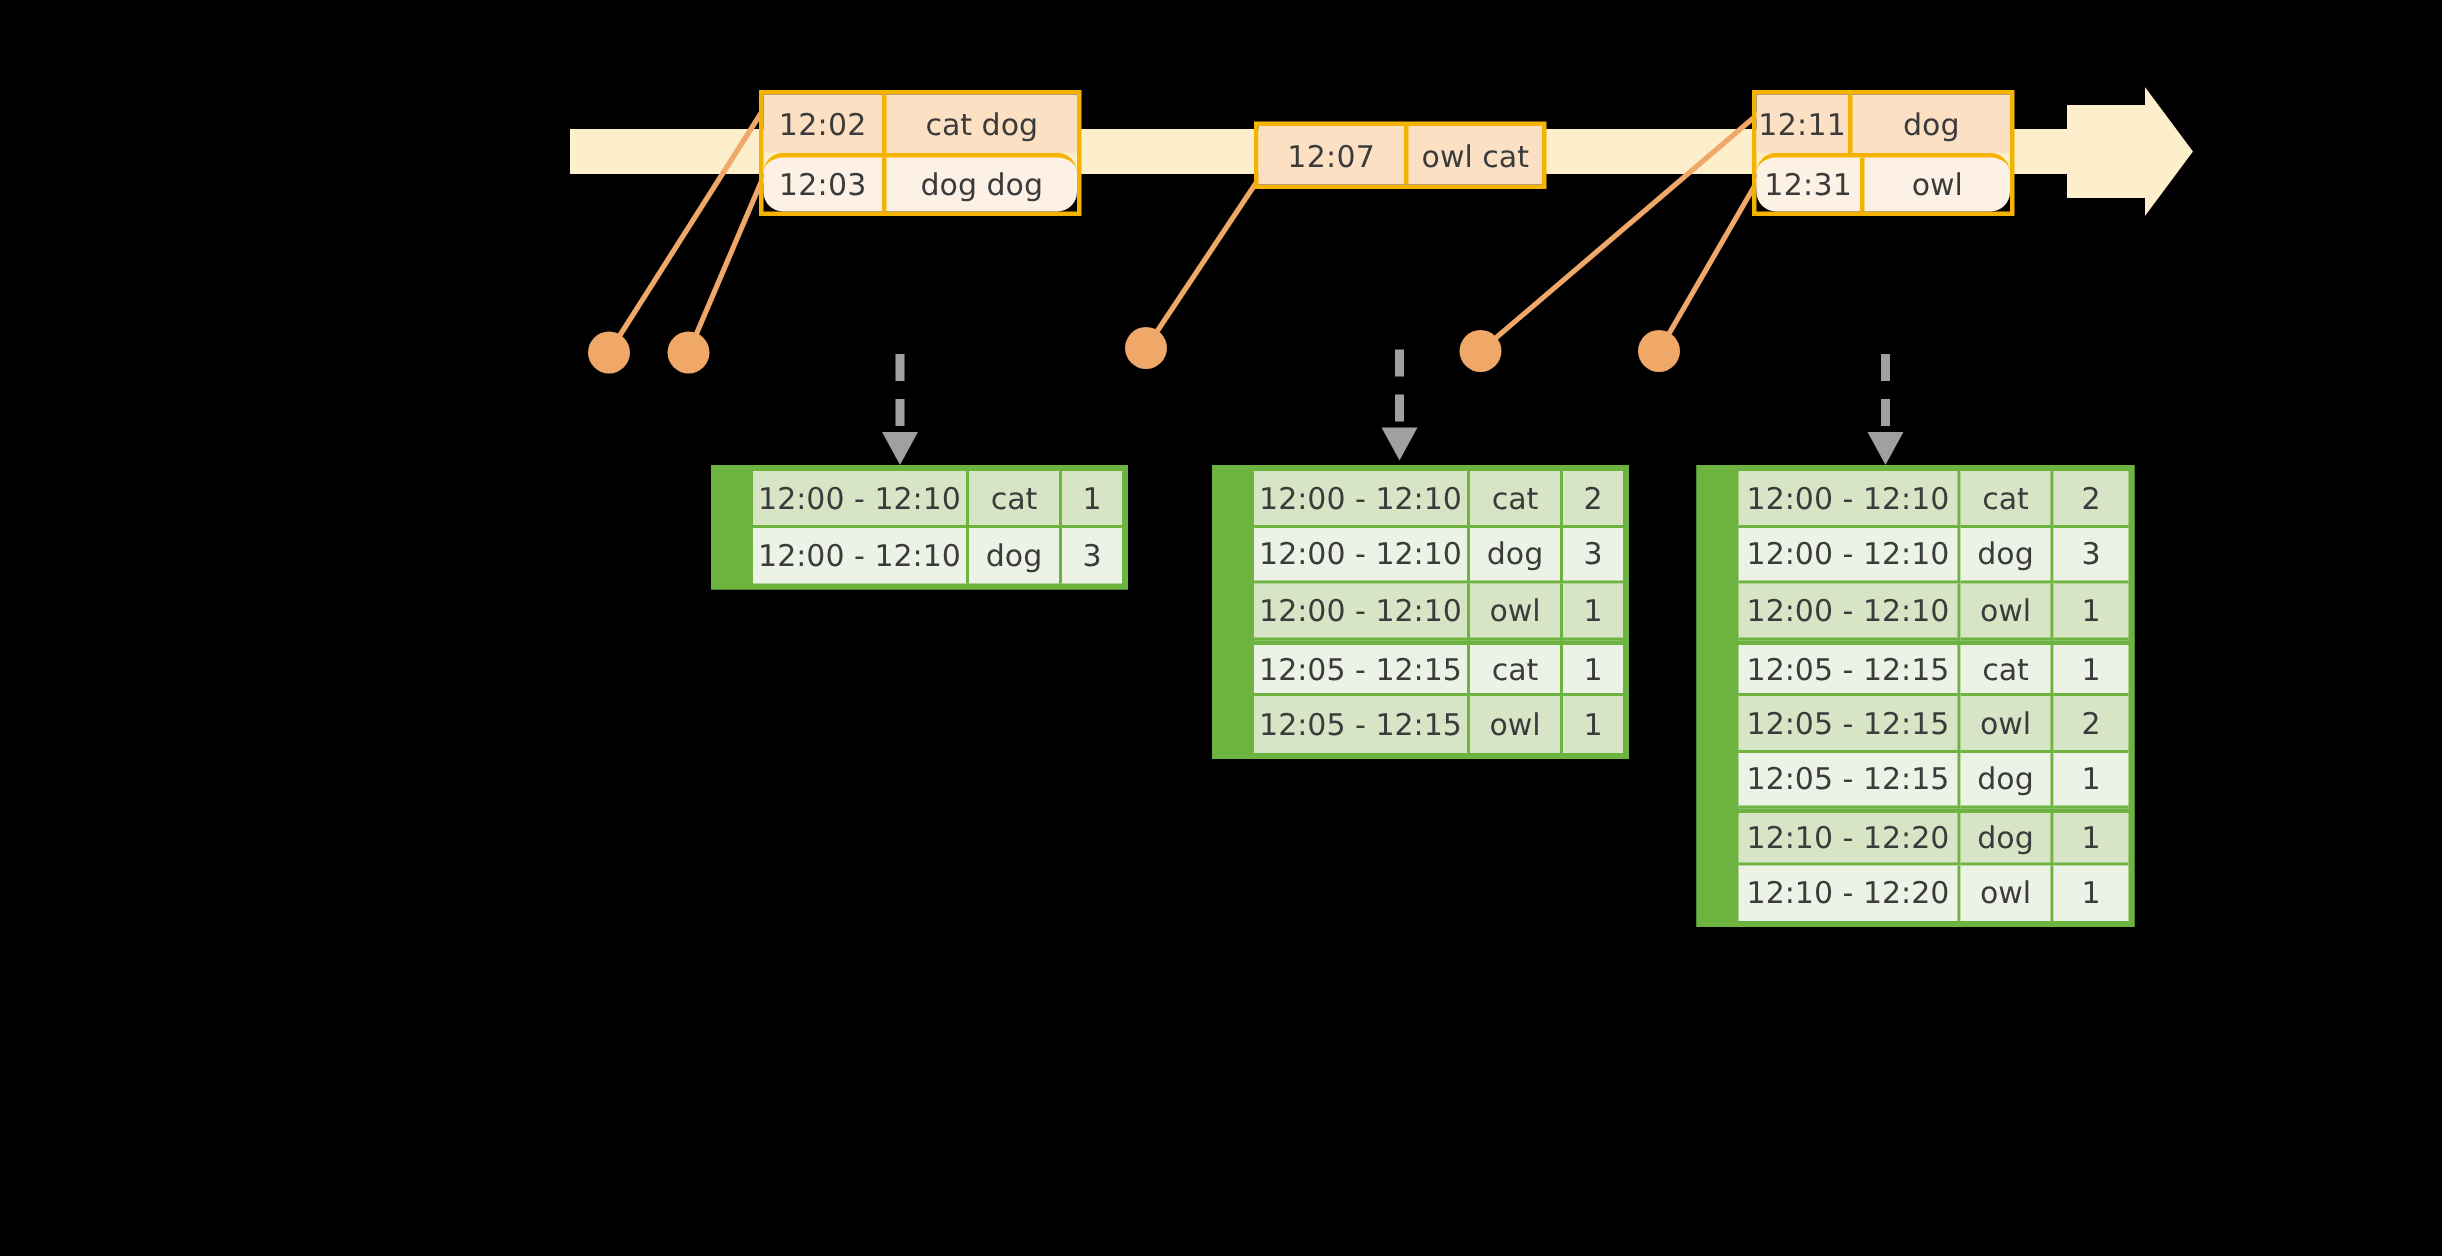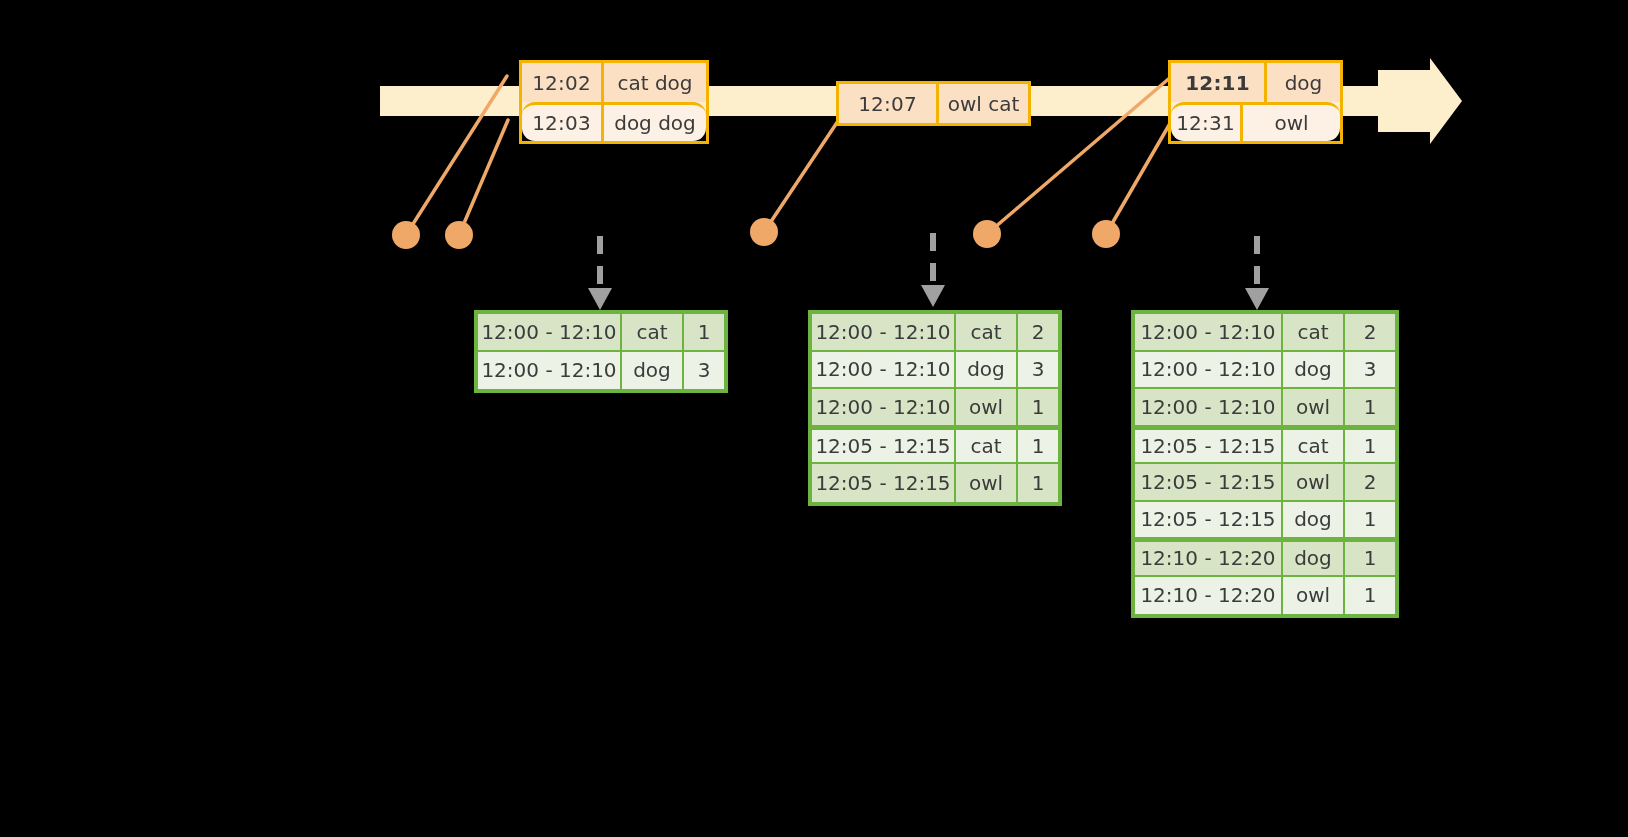--- a/index.html
+++ b/index.html
@@ -89,21 +89,21 @@
     justify-content: center;
     font-size: 20px;
     color: #3b3b3b;
     border-right: 2px solid #6CB33F;
     border-bottom: 2px solid #6CB33F;
   }
   .res-cell:last-child { border-right: none; }
   .res-row:last-child .res-cell { border-bottom: none; }
   .res-cell.dark  { background: #D7E5C6; }
   .res-cell.light { background: #EDF2E6; }
-  .res-cell.c-win { width: 144px; }
+  .res-cell.c-win { width: 144px; margin-left: 24px; }
   .res-cell.c-key { width: 62px; }
   .res-cell.c-num { width: 40px; }
 
   
   .res-table.wide .res-cell.c-win { width: 148px; }
   .res-table.wide .res-cell.c-key { width: 62px; }
   .res-table.wide .res-cell.c-num { width: 50px; }
 </style>
 </head>
 <body>
@@ -139,41 +139,41 @@
       <line x1="933" y1="233" x2="933" y2="285" stroke-dasharray="18,12"></line>
       <line x1="1257" y1="236" x2="1257" y2="288" stroke-dasharray="18,12"></line>
     </g>
     <g fill="#A0A0A0">
       <polygon points="588,288 612,288 600,310"></polygon>
       <polygon points="921,285 945,285 933,307"></polygon>
       <polygon points="1245,288 1269,288 1257,310"></polygon>
     </g>
   </svg>
 
-  <div class="evt-group" style="left:519px; top:60px; width:190px;">
+  <div class="evt-group" style="left:506px; top:60px; width:215px;">
     <div class="evt-row shade-a">
       <div class="evt-time" style="width:82px;">12:02</div>
       <div class="evt-val">cat dog</div>
     </div>
     <div class="evt-row shade-b">
       <div class="evt-time" style="width:82px;">12:03</div>
       <div class="evt-val">dog dog</div>
     </div>
   </div>
 
   <div class="evt-group" style="left:836px; top:81px; width:195px;">
     <div class="evt-row shade-a">
       <div class="evt-time" style="width:100px;">12:07</div>
       <div class="evt-val">owl cat</div>
     </div>
   </div>
 
   <div class="evt-group" style="left:1168px; top:60px; width:175px;">
     <div class="evt-row shade-a">
-      <div class="evt-time" style="width:96px;font-weight:bold;">12:11</div>
+      <div class="evt-time" style="width:64px;">12:11</div>
       <div class="evt-val">dog</div>
     </div>
     <div class="evt-row shade-b">
       <div class="evt-time" style="width:72px;">12:31</div>
       <div class="evt-val">owl</div>
     </div>
   </div>
 
   <div class="res-table" id="tbl1" style="left:474px; top:310px;">
       <div class="res-row">

